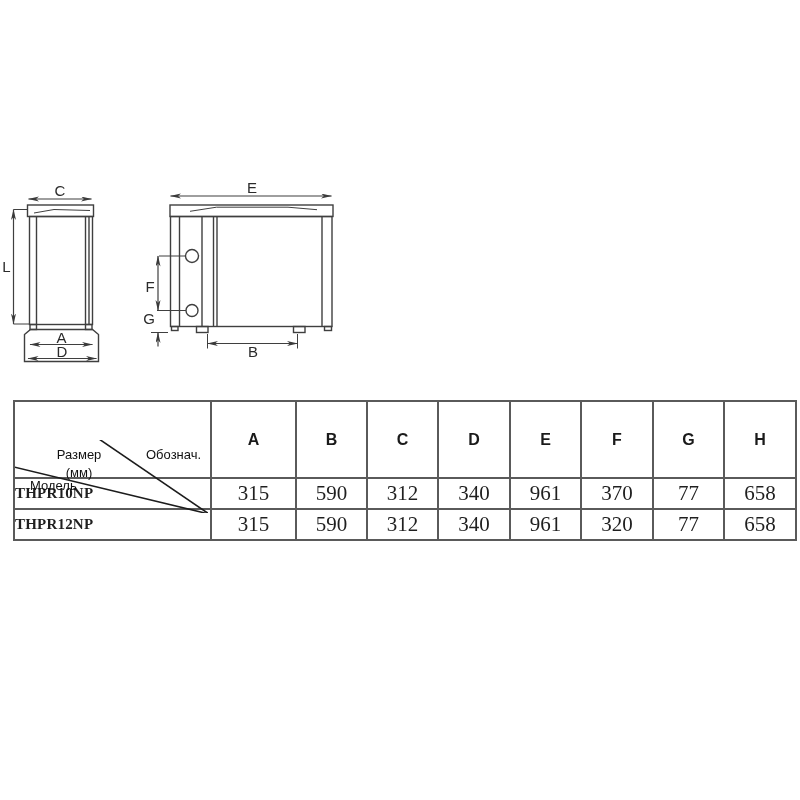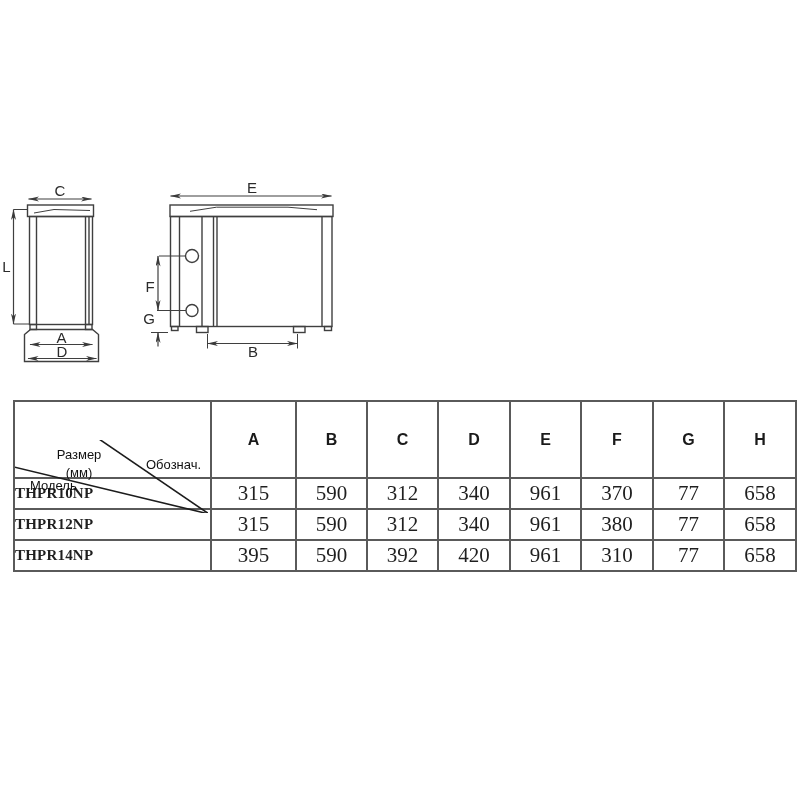--- a/index.html
+++ b/index.html
@@ -23,21 +23,21 @@
   tr.head-row{height:77px;}
   tr.data-row{height:31px;font-family:Liberation Serif, serif;}
   td.model-cell{font-size:15px;font-weight:bold;text-align:left;padding-left:10px;letter-spacing:0.2px;}
   td.value-cell{font-size:21px;text-align:center;}
 
   td.corner-cell{position:relative;padding:0;}
   .corner-inner{position:relative;width:100%;height:100%;}
   .corner-inner svg{position:absolute;left:0;top:0;}
   .corner-label{position:absolute;font-size:13px;line-height:1.4;color:#111;white-space:nowrap;}
   .lbl-size{left:22px;top:6px;width:84px;text-align:center;}
-  .lbl-designation{left:131px;top:16px;}
+  .lbl-designation{left:131px;top:6px;}
   .lbl-model{left:15px;top:37px;text-align:right;}
 </style>
 </head>
 <body>
 
 <div class="canvas">
 
   <svg class="drawing" width="800" height="390" viewBox="0 0 800 390">
     <defs>
       <marker id="arr" orient="auto-start-reverse" markerWidth="12" markerHeight="6" refX="10.5" refY="2.5" markerUnits="userSpaceOnUse">
@@ -165,32 +165,21 @@
         <td class="value-cell">658</td>
       </tr>
 
       <tr class="data-row">
         <td class="model-cell">THPR12NP</td>
         <td class="value-cell">315</td>
         <td class="value-cell">590</td>
         <td class="value-cell">312</td>
         <td class="value-cell">340</td>
         <td class="value-cell">961</td>
-        <td class="value-cell">380</td>
+        <td class="value-cell">320</td>
         <td class="value-cell">77</td>
         <td class="value-cell">658</td>
       </tr>
 
-      <tr class="data-row">
-        <td class="model-cell">THPR14NP</td>
-        <td class="value-cell">395</td>
-        <td class="value-cell">590</td>
-        <td class="value-cell">392</td>
-        <td class="value-cell">420</td>
-        <td class="value-cell">961</td>
-        <td class="value-cell">310</td>
-        <td class="value-cell">77</td>
-        <td class="value-cell">658</td>
-      </tr>
     </tbody>
   </table>
 
 </div>
 
 </body></html>

